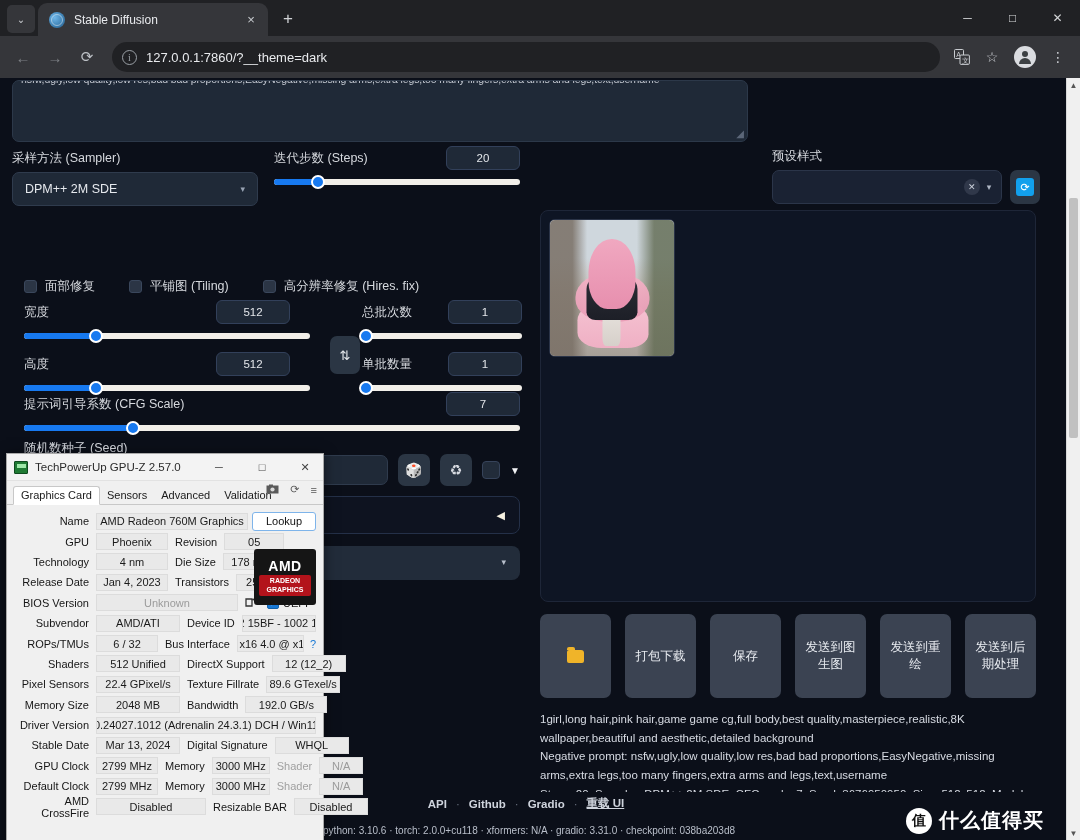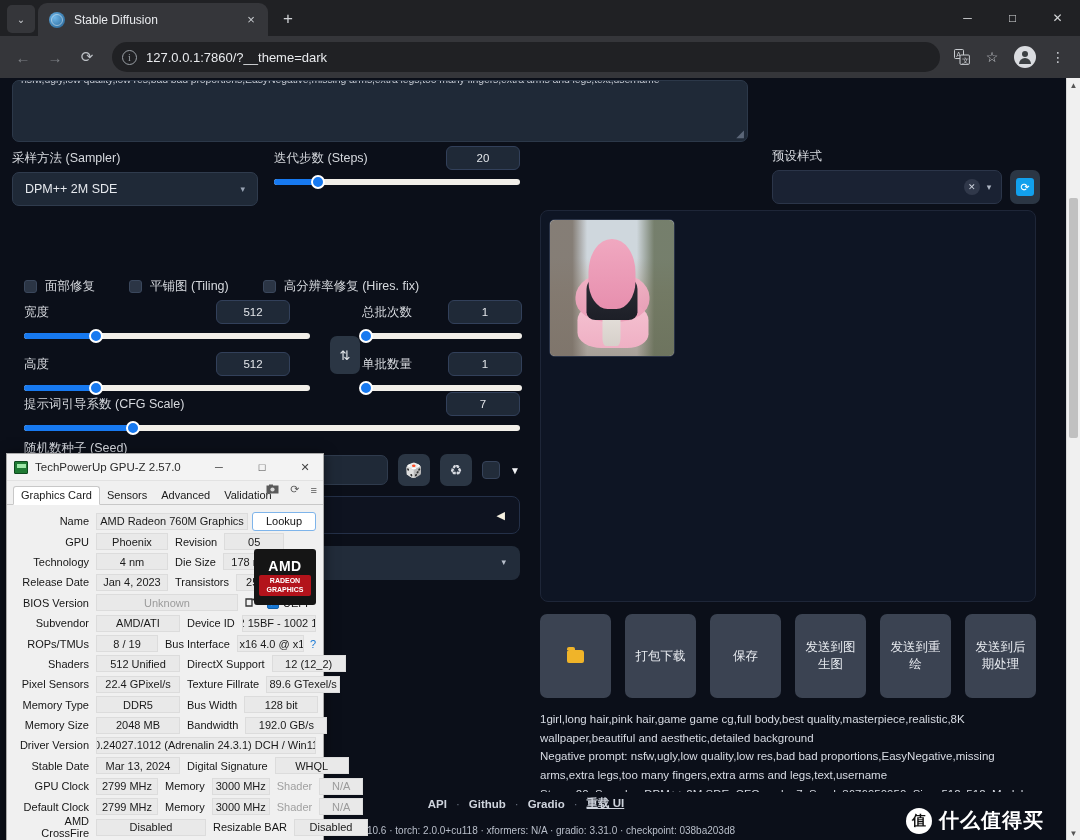--- a/index.html
+++ b/index.html
@@ -580,46 +580,40 @@
 
         <div class="grow">
           <span class="gl">Subvendor</span>
           <span class="gv" style="flex:0 0 84px">AMD/ATI</span>
           <span class="gl2">Device ID</span>
           <span class="gv" style="flex:1">1002 15BF - 1002 15BF</span>
         </div>
 
         <div class="grow">
           <span class="gl">ROPs/TMUs</span>
-          <span class="gv" style="flex:0 0 62px">8 / 19</span>
+          <span class="gv" style="flex:0 0 62px">6 / 32</span>
           <span class="gl2">Bus Interface</span>
           <span class="gv" style="flex:1">PCIe x16 4.0 @ x16 4.0</span>
           <span style="color:#1878d4;font-size:11px;padding-left:2px">?</span>
         </div>
 
         <div class="grow">
           <span class="gl">Shaders</span>
           <span class="gv" style="flex:0 0 84px">512 Unified</span>
           <span class="gl2">DirectX Support</span>
           <span class="gv" style="flex:0 0 74px">12 (12_2)</span>
         </div>
 
         <div class="grow">
           <span class="gl">Pixel Sensors</span>
           <span class="gv" style="flex:0 0 84px">22.4 GPixel/s</span>
           <span class="gl2">Texture Fillrate</span>
           <span class="gv" style="flex:0 0 74px">89.6 GTexel/s</span>
         </div>
 
-        <div class="grow">
-          <span class="gl">Memory Type</span>
-          <span class="gv" style="flex:0 0 84px">DDR5</span>
-          <span class="gl2">Bus Width</span>
-          <span class="gv" style="flex:0 0 74px">128 bit</span>
-        </div>
 
         <div class="grow">
           <span class="gl">Memory Size</span>
           <span class="gv" style="flex:0 0 84px">2048 MB</span>
           <span class="gl2">Bandwidth</span>
           <span class="gv" style="flex:0 0 82px">192.0 GB/s</span>
         </div>
 
         <div class="grow">
           <span class="gl">Driver Version</span>

